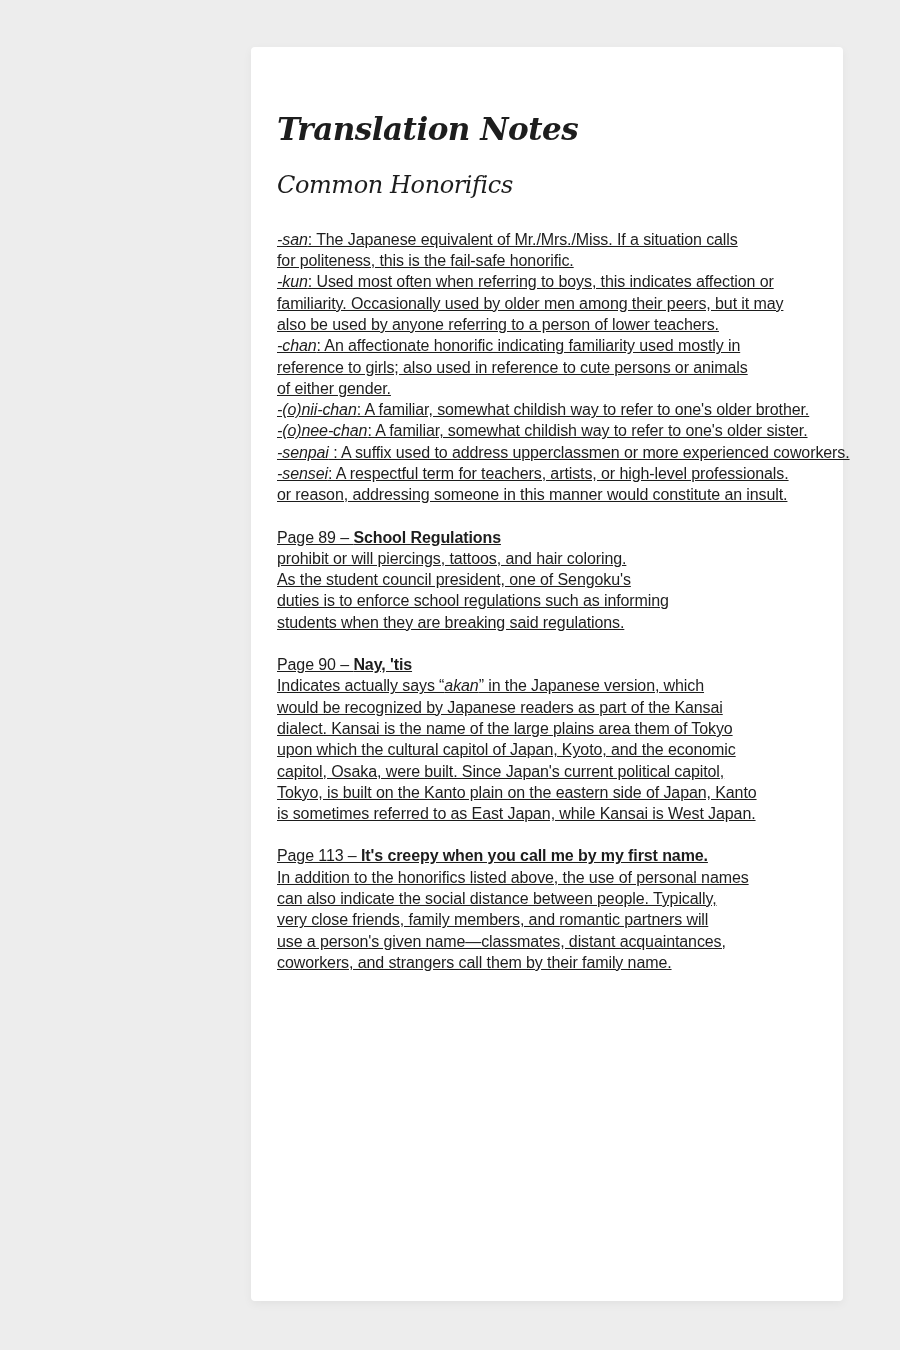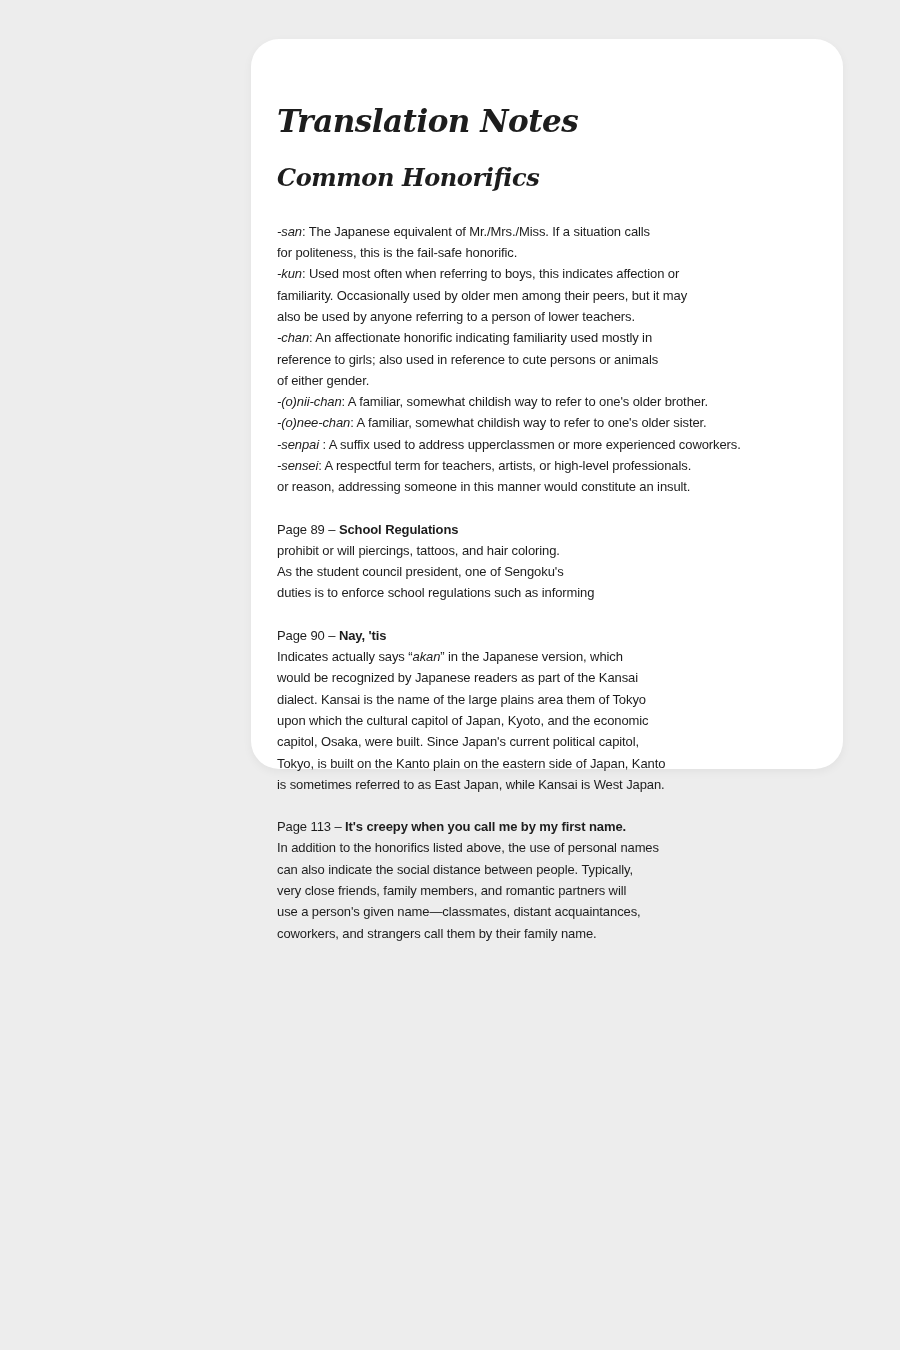--- a/index.html
+++ b/index.html
@@ -11,55 +11,56 @@
   .stage {
     position: relative;
     width: 900px;
     height: 1350px;
     background: var(--bg, #ededed);
     overflow: hidden;
   }
   .card {
     position: absolute;
     left: 251px;
-    top: 39px;
+    top: 47px;
     width: 592px;
-    height: 730px;
+    height: 1254px;
     background: var(--card, #ffffff);
-    border-radius: 28px;
+    border-radius: 4px;
     box-shadow: 0 3px 10px rgba(0,0,0,0.05);
     box-sizing: border-box;
   }
   .content {
     padding: 66px 36px 0 26px;
     color: var(--ink, #1d1d1d);
   }
   h1.doc-title {
     margin: 0 0 27px 0;
     font-family: "DejaVu Serif", serif;
     font-style: italic;
     font-weight: bold;
     font-size: 31px;
     line-height: 1.05;
     letter-spacing: -0.5px;
   }
   h2.section-heading {
     margin: 0 0 31px 0;
     font-family: "DejaVu Serif", serif;
     font-style: italic;
-    font-weight: bold;
+    font-weight: normal;
     font-size: 24px;
     line-height: 1.05;
     letter-spacing: -0.4px;
   }
   .para {
     margin: 0 0 21px 0;
-    font-size: 13px;
+    font-size: 16px;
     line-height: 21.3px;
     letter-spacing: -0.1px;
+    text-decoration: underline;
   }
   .para .line { white-space: nowrap; }
   .para .i { font-style: italic; }
   .para .b { font-weight: bold; margin-top: 20px; }
 </style>
 </head>
 <body>
 
 <div class="stage">
   <div class="card">
@@ -79,20 +80,21 @@
           <div class="line"><span class="i">-(o)nee-chan</span><span>: A familiar, somewhat childish way to refer to one's older sister.</span></div>
           <div class="line"><span class="i">-senpai</span><span> : A suffix used to address upperclassmen or more experienced coworkers.</span></div>
           <div class="line"><span class="i">-sensei</span><span>: A respectful term for teachers, artists, or high-level professionals.</span></div>
           <div class="line"><span>or reason, addressing someone in this manner would constitute an insult.</span></div>
         </div>
       <div class="para">
           <div class="line"><span>Page 89 – </span><span class="b">School Regulations</span></div>
           <div class="line"><span>prohibit or will piercings, tattoos, and hair coloring.</span></div>
           <div class="line"><span>As the student council president, one of Sengoku's</span></div>
           <div class="line"><span>duties is to enforce school regulations such as informing</span></div>
+          <div class="line"><span>students when they are breaking said regulations.</span></div>
         </div>
       <div class="para">
           <div class="line"><span>Page 90 – </span><span class="b">Nay, 'tis</span></div>
           <div class="line"><span>Indicates actually says “</span><span class="i">akan</span><span>” in the Japanese version, which</span></div>
           <div class="line"><span>would be recognized by Japanese readers as part of the Kansai</span></div>
           <div class="line"><span>dialect. Kansai is the name of the large plains area them of Tokyo</span></div>
           <div class="line"><span>upon which the cultural capitol of Japan, Kyoto, and the economic</span></div>
           <div class="line"><span>capitol, Osaka, were built. Since Japan's current political capitol,</span></div>
           <div class="line"><span>Tokyo, is built on the Kanto plain on the eastern side of Japan, Kanto</span></div>
           <div class="line"><span>is sometimes referred to as East Japan, while Kansai is West Japan.</span></div>

